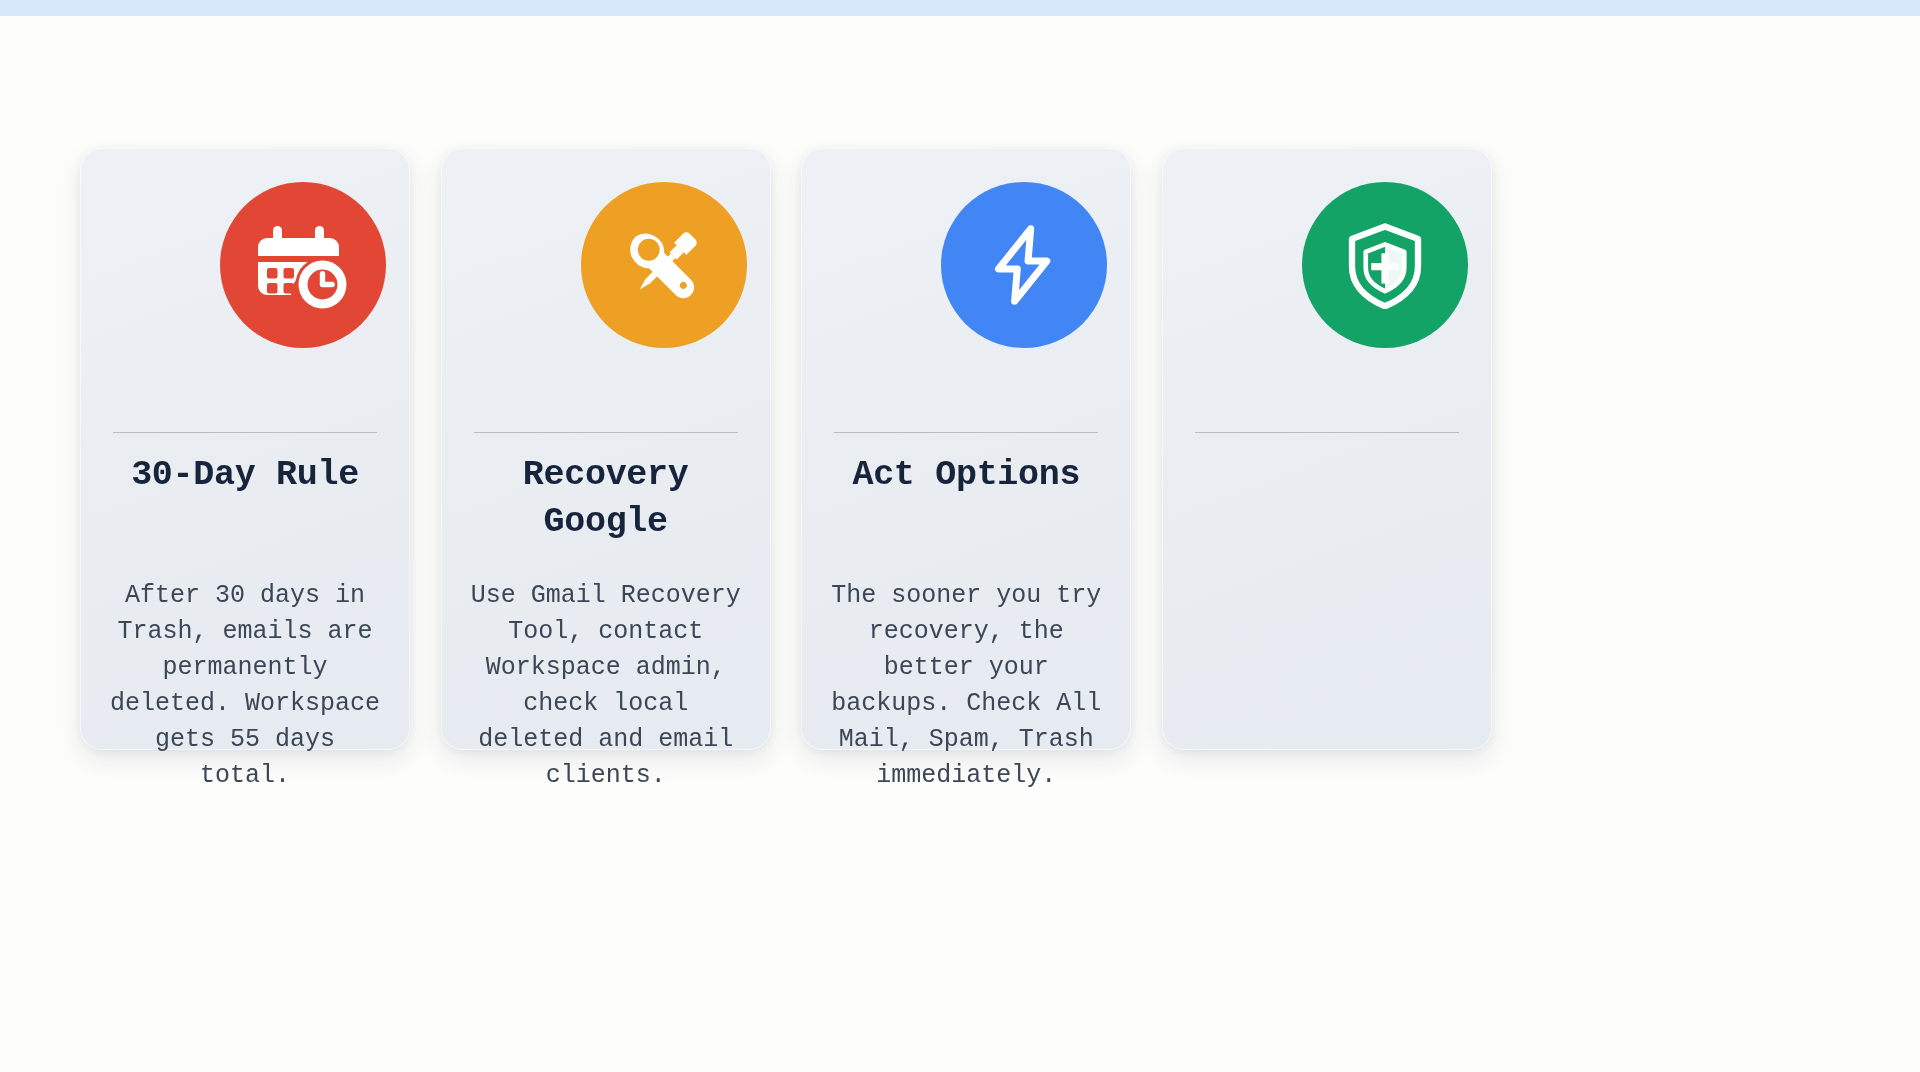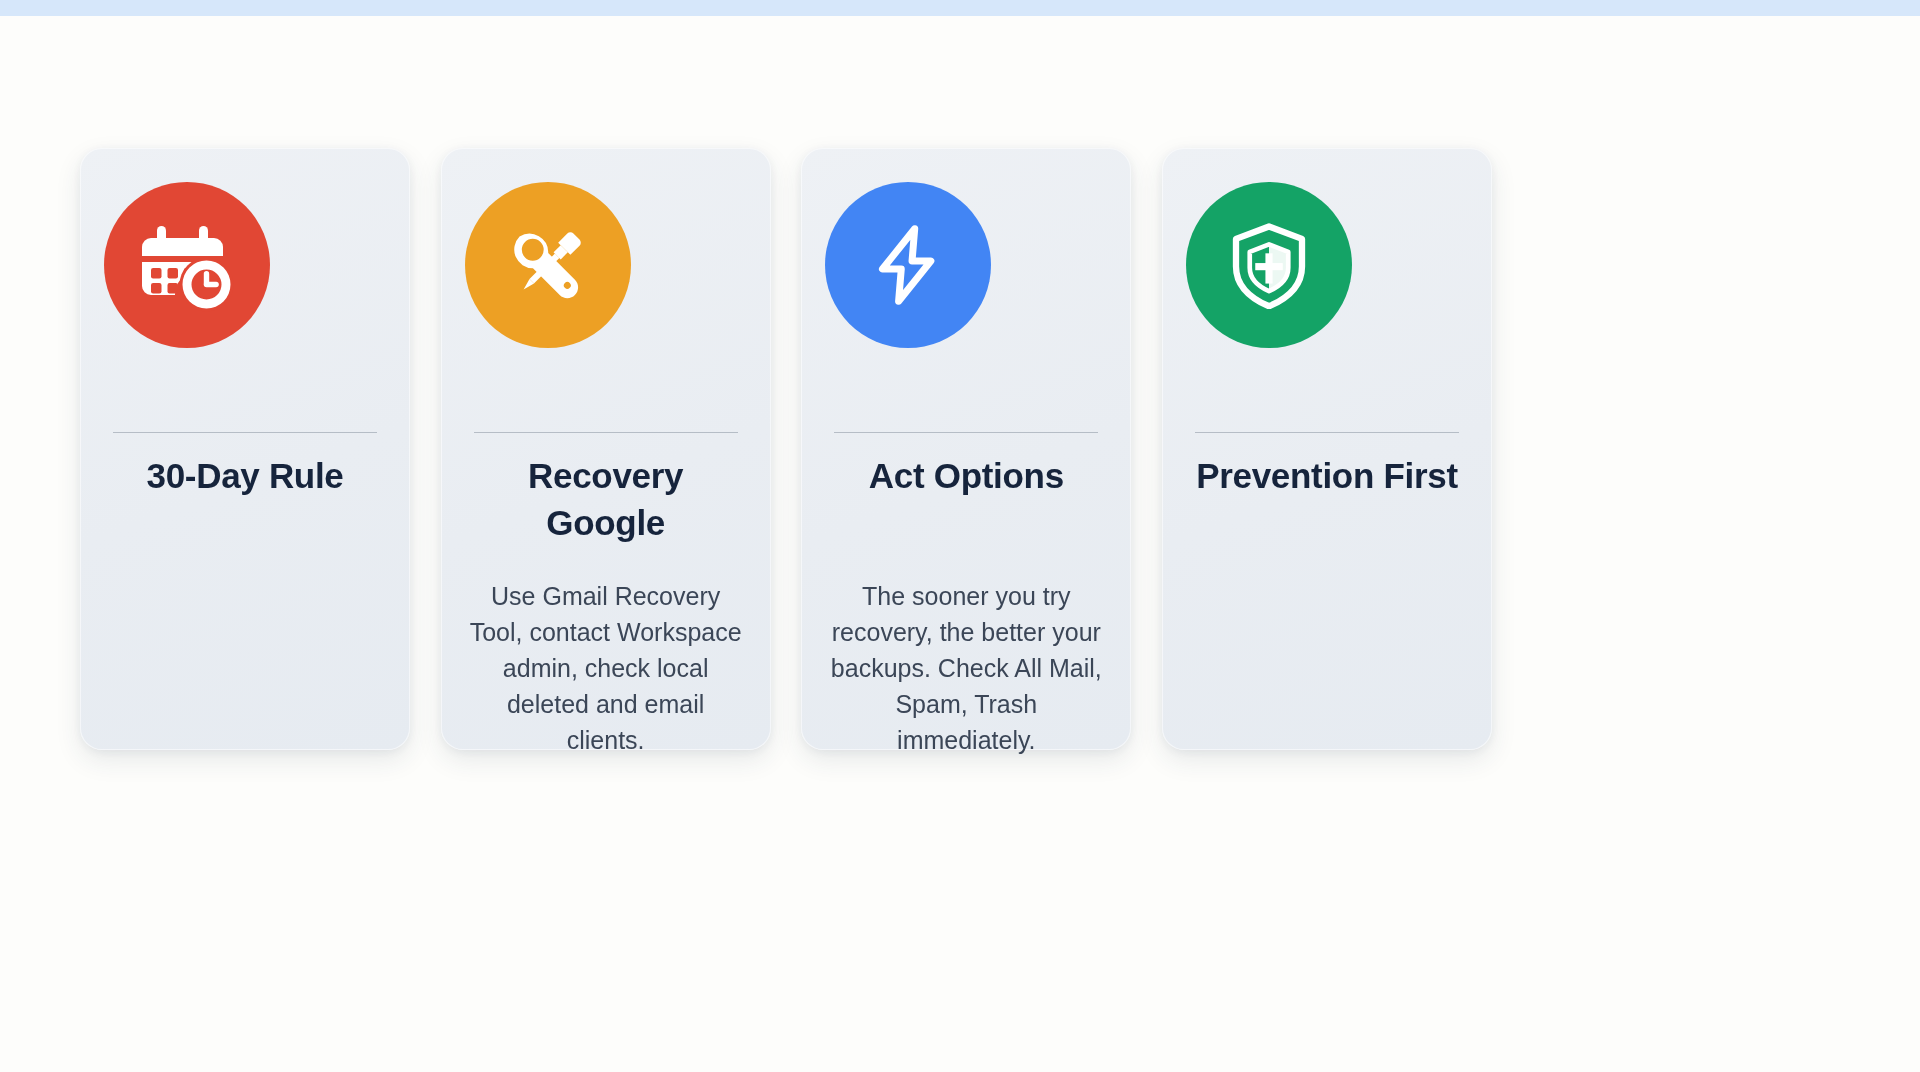--- a/index.html
+++ b/index.html
@@ -40,23 +40,24 @@
     width: 330px;
     height: 602px;
     border-radius: 22px;
     background: linear-gradient(160deg, #eef1f5 0%, #e9edf2 55%, #e6ebf1 100%);
     box-shadow:
       0 10px 26px rgba(40, 55, 80, 0.10),
       0 2px 8px rgba(40, 55, 80, 0.06),
       0 0 0 1px rgba(255,255,255,0.55) inset;
     display: flex;
     flex-direction: column;
-    align-items: flex-start;
+    align-items: flex-end;
     padding: 34px 24px 0 24px;
     position: relative;
+    font-family: Liberation Mono, monospace;
   }
 
   .icon-circle {
     width: 166px;
     height: 166px;
     border-radius: 50%;
     display: flex;
     align-items: center;
     justify-content: center;
     flex: 0 0 auto;
@@ -147,20 +148,23 @@
     </div>
 
     <div class="divider-anchor">
       <div class="divider"></div>
     </div>
 
     <div class="title-anchor">
       <div class="card-title">30-Day Rule</div>
     </div>
 
+    <div class="body-anchor">
+      <div class="card-body">After 30 days in Trash, emails are permanently deleted. Workspace gets 55 days total.</div>
+    </div>
   </div>
 
   <div class="card">
     <div class="icon-circle" style="background:#eda024">
       <span>
         <svg width="92" height="92" viewBox="0 0 64 64" fill="#ffffff">
 
           <g transform="rotate(45 32 32)">
             <path d="M29 4 h6 a3 3 0 0 1 3 3 v9 h-12 v-9 a3 3 0 0 1 3 -3 z"></path>
             <rect x="28.5" y="16" width="7" height="7"></rect>
@@ -226,19 +230,16 @@
           <rect x="22" y="30.6" width="20" height="5.2" fill="#ffffff"></rect>
           <rect x="32" y="30.6" width="10" height="5.2" fill="#14a366" opacity="0"></rect>
         </svg>
       </span>
     </div>
 
     <div class="divider-anchor">
       <div class="divider"></div>
     </div>
 
-    <div class="title-anchor">
-      <div class="card-title">Prevention First</div>
-    </div>
 
   </div>
 
 </div>
 
 </body></html>

